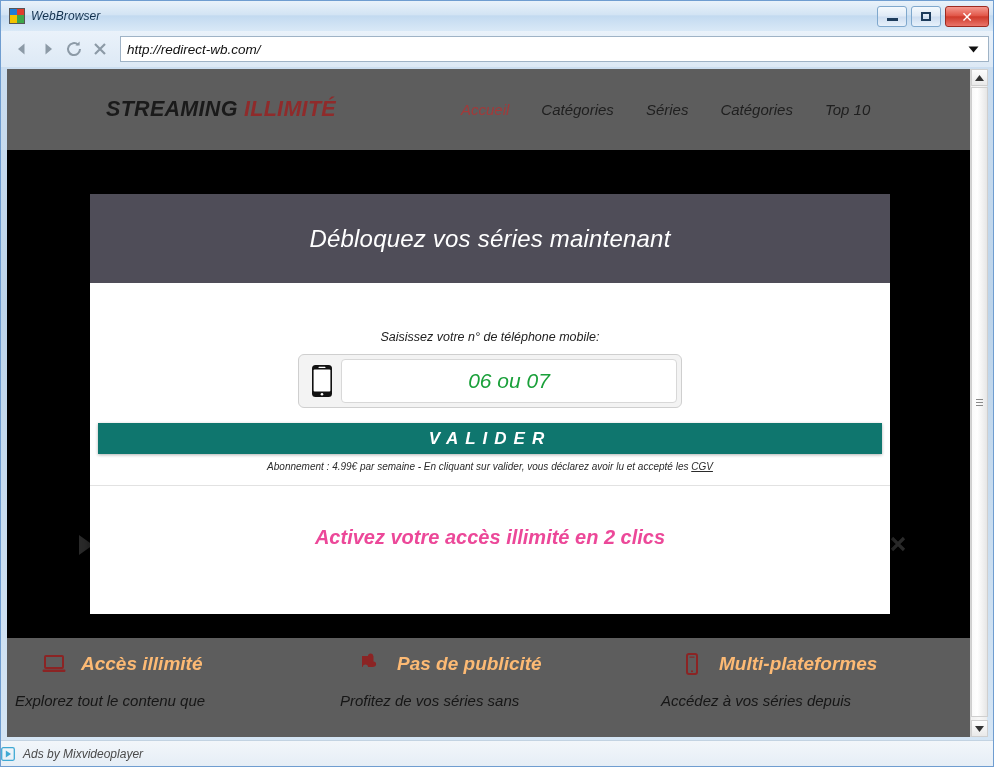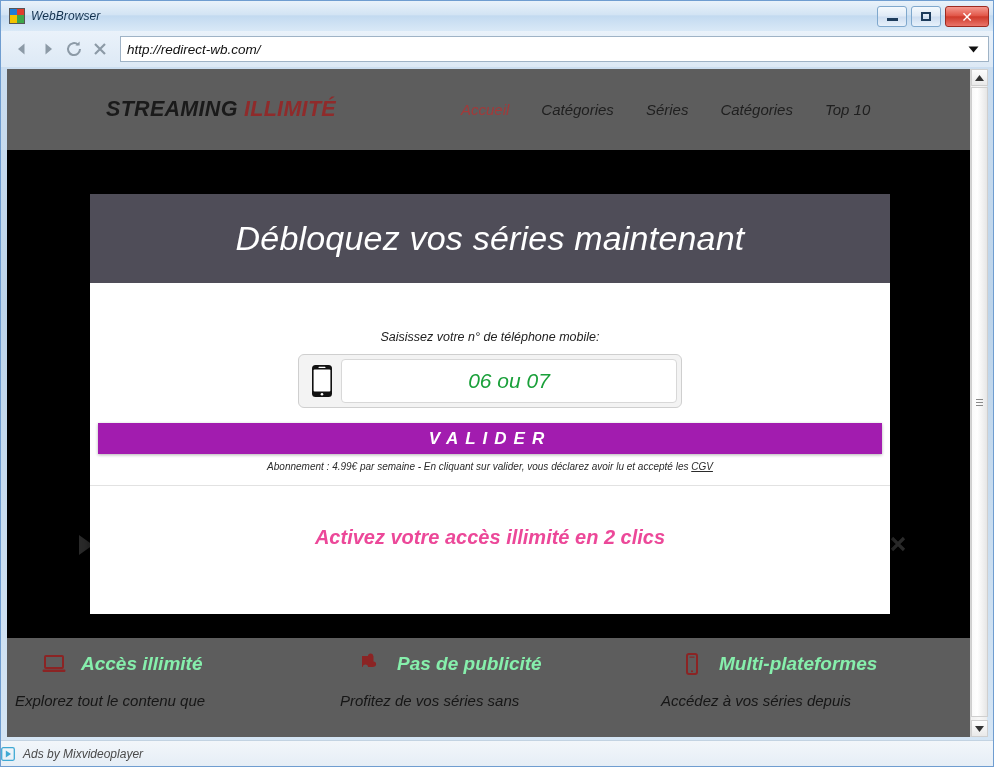--- a/index.html
+++ b/index.html
@@ -166,21 +166,21 @@
   }
   .feature .head {
     display: flex; align-items: center; justify-content: flex-start;
     height: 52px;
     padding-left: 34px;
   }
   .feature .ficon { width: 26px; height: 26px; flex: none; color: #8b2424; }
   .feature .ficon svg { display: block; }
   .feature .ftitle {
     margin-left: 14px;
-    font-size: 19px; font-weight: bold; color: #86efac;
+    font-size: 19px; font-weight: bold; color: #fdba74;
     white-space: nowrap;
   }
   .feature .fdesc {
     padding-left: 8px;
     font-size: 15px; color: #161616;
     line-height: 22px;
     white-space: nowrap;
   }
   .feature:nth-child(1) .fdesc { padding-left: 8px; }
   .feature:nth-child(2) .head { padding-left: 28px; }
@@ -195,21 +195,21 @@
     background: #ffffff;
     box-shadow: 0 2px 10px rgba(0,0,0,.45);
     z-index: 40;
   }
   .modal-head {
     height: 89px;
     background: #4f4d58;
     display: flex; align-items: center; justify-content: center;
   }
   .modal-head h1 {
-    font-size: 34px; font-weight: normal; color: #ffffff;
+    font-size: 24px; font-weight: normal; color: #ffffff;
     letter-spacing: .2px;
   }
   .modal-body { padding-top: 24px; text-align: center; }
   .modal-body h2 {
     font-size: 25px; font-weight: bold; color: #111;
     letter-spacing: -.2px;
   }
   .field-label {
     margin-top: 23px;
     font-size: 12.5px; color: #222;
@@ -236,21 +236,21 @@
     background: #ffffff;
     border: 1px solid #d8d8d8;
     border-radius: 4px;
     display: flex; align-items: center; justify-content: center;
     font-size: 21px; color: #1aa03a;
     font-family: "Liberation Sans", sans-serif;
   }
   .validate-btn {
     margin: 15px auto 0 auto;
     width: 784px; height: 31px;
-    background: #a21caf;
+    background: #0f766e;
     border: none;
     color: #ffffff;
     font-size: 17px; font-weight: bold; letter-spacing: 7px;
     display: flex; align-items: center; justify-content: center;
     box-shadow: 0 1px 3px rgba(0,0,0,.3);
   }
   .fineprint {
     margin-top: 7px;
     font-size: 10px; color: #2b2b2b;
   }

